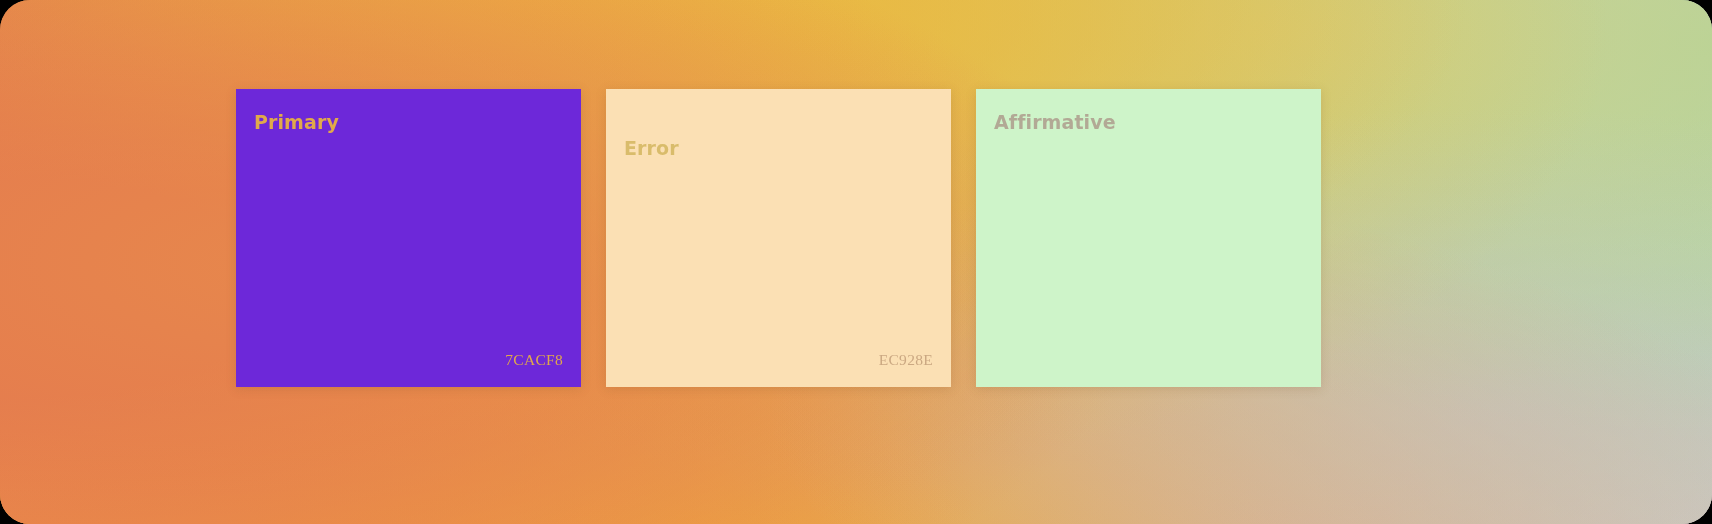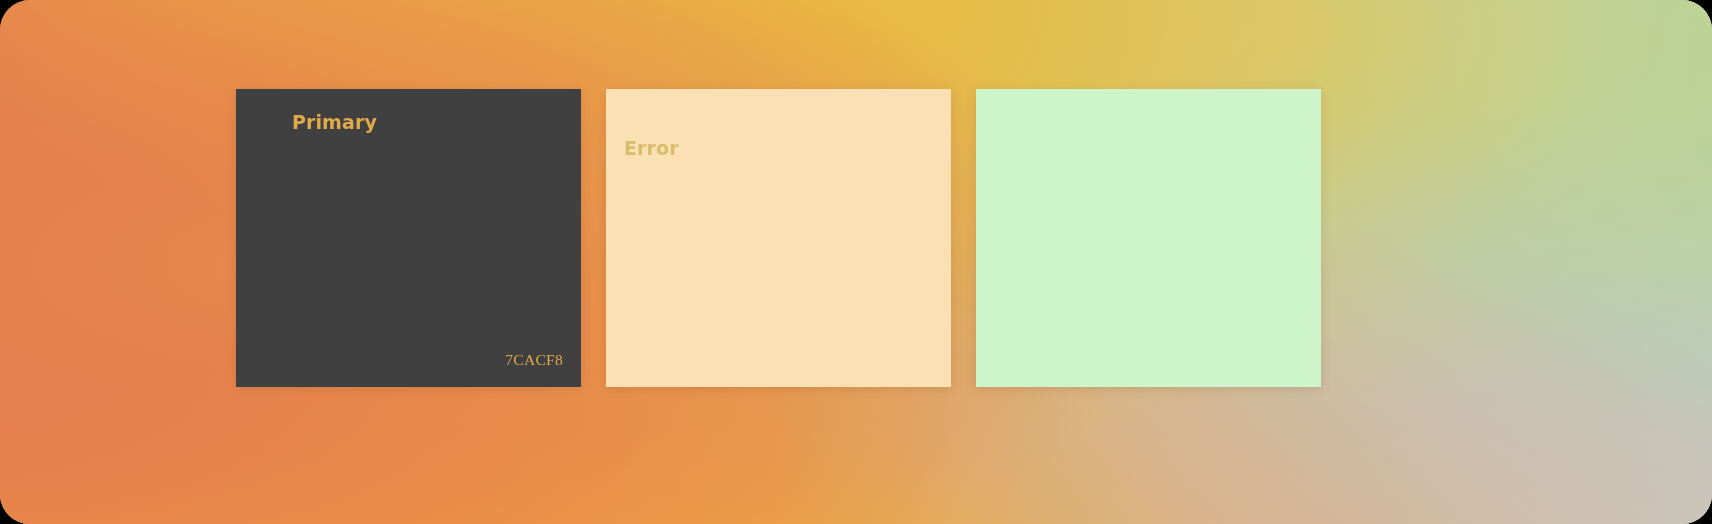--- a/index.html
+++ b/index.html
@@ -78,26 +78,28 @@
 </head>
 <body>
 
 <div id="stage" style="border-radius: 30px;">
 
   <div class="bg-base"></div>
   <div class="bg-soften"></div>
 
   <div class="swatch-row">
 
-    <div class="swatch" id="sw0" style="width: 345px; height: 298px; background: #404040; padding-left: 38px;">
+    <div class="swatch" id="sw0" style="width: 345px; height: 298px; background: #6d28d9;">
       <div class="swatch-title" style="color: rgb(224, 169, 74);">Primary</div>
       <div class="swatch-hex" style="color: rgb(224, 169, 74);">7CACF8</div>
     </div>
 
     <div class="swatch" id="sw1" style="width: 345px; height: 298px; background: rgb(251, 224, 180);">
       <div class="swatch-title" style="color: rgb(217, 188, 107); margin-top: 48px;">Error</div>
+      <div class="swatch-hex" style="color: rgb(203, 168, 130);">EC928E</div>
     </div>
 
     <div class="swatch" id="sw2" style="width: 345px; height: 298px; background: rgb(206, 244, 201);">
+      <div class="swatch-title" style="color: rgb(178, 169, 149);">Affirmative</div>
     </div>
 
   </div>
 </div>
 
 </body></html>

